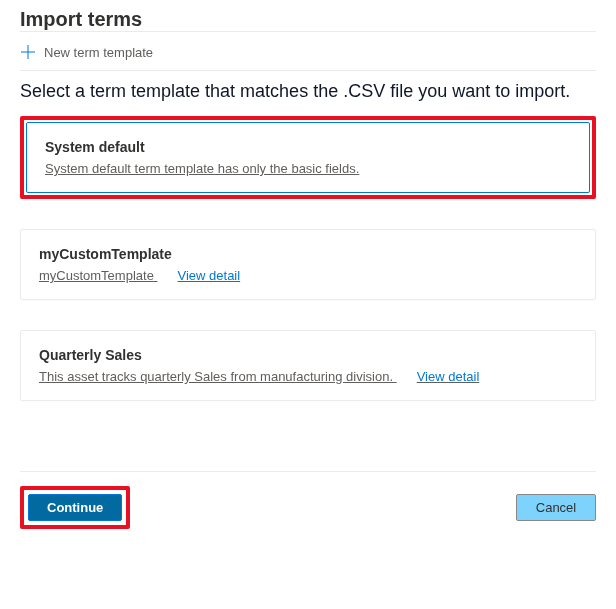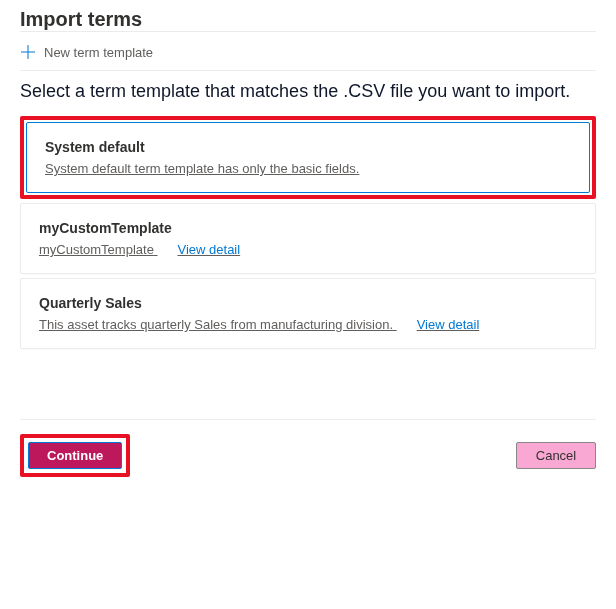--- a/index.html
+++ b/index.html
@@ -38,21 +38,21 @@
       font-size: 13px;
     }
     .instruction {
       color: #0f172a;
       font-size: 18px;
       margin-bottom: 14px;
     }
     .template-list {
       display: flex;
       flex-direction: column;
-      gap: 4px;
+      gap: 30px;
     }
     .template-card {
       border: 1px solid #edebe9;
       border-radius: 2px;
       padding: 16px 18px;
       background: #fff;
       box-shadow: 0 1px 2px rgba(0,0,0,0.02);
       cursor: pointer;
     }
     .template-card.selected {
@@ -90,27 +90,27 @@
     .btn {
       font-family: inherit;
       font-size: 13px;
       padding: 5px 18px;
       border-radius: 2px;
       cursor: pointer;
       min-width: 80px;
       text-align: center;
     }
     .btn-primary {
-      background: #be185d;
+      background: #0369a1;
       color: #fff;
       border: 1px solid #0078d4;
       font-weight: 600;
     }
     .btn-secondary {
-      background: #f9a8d4;
+      background: #7dd3fc;
       color: #323130;
       border: 1px solid #8a8886;
     }
     .highlight-btn {
       border: 4px solid #e81123;
       padding: 4px;
       display: inline-block;
       border-radius: 2px;
     }
   </style>

